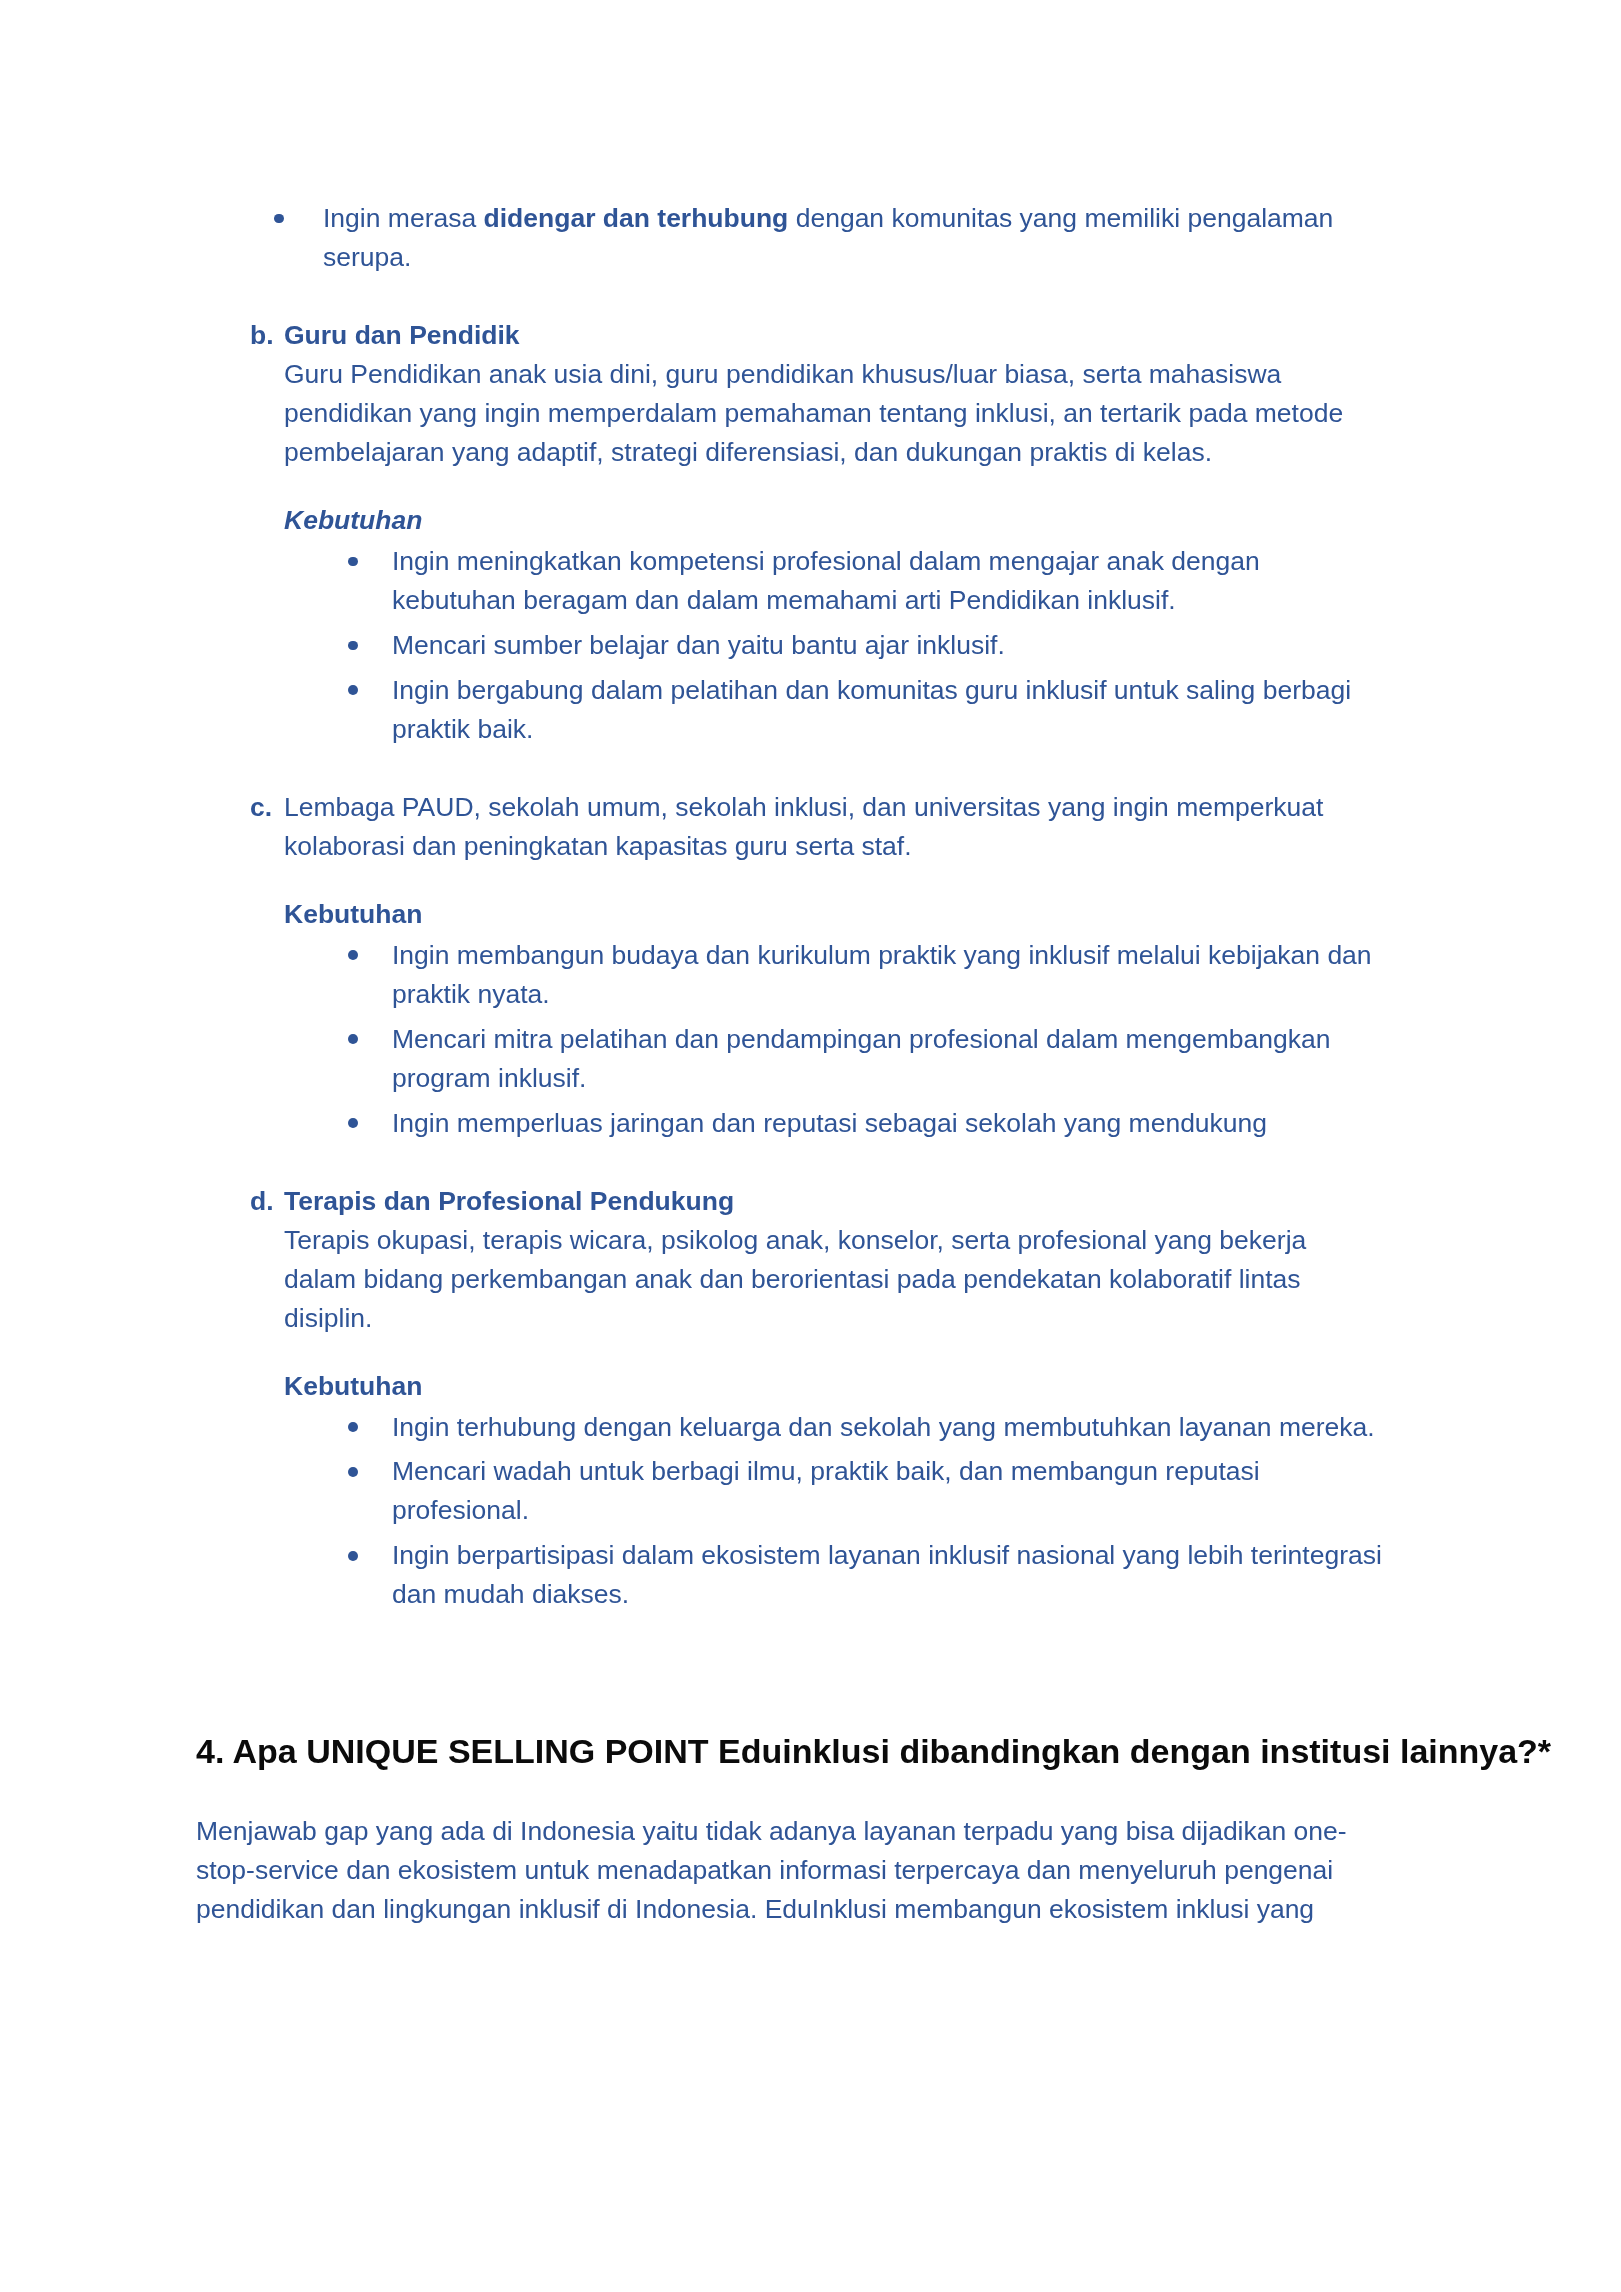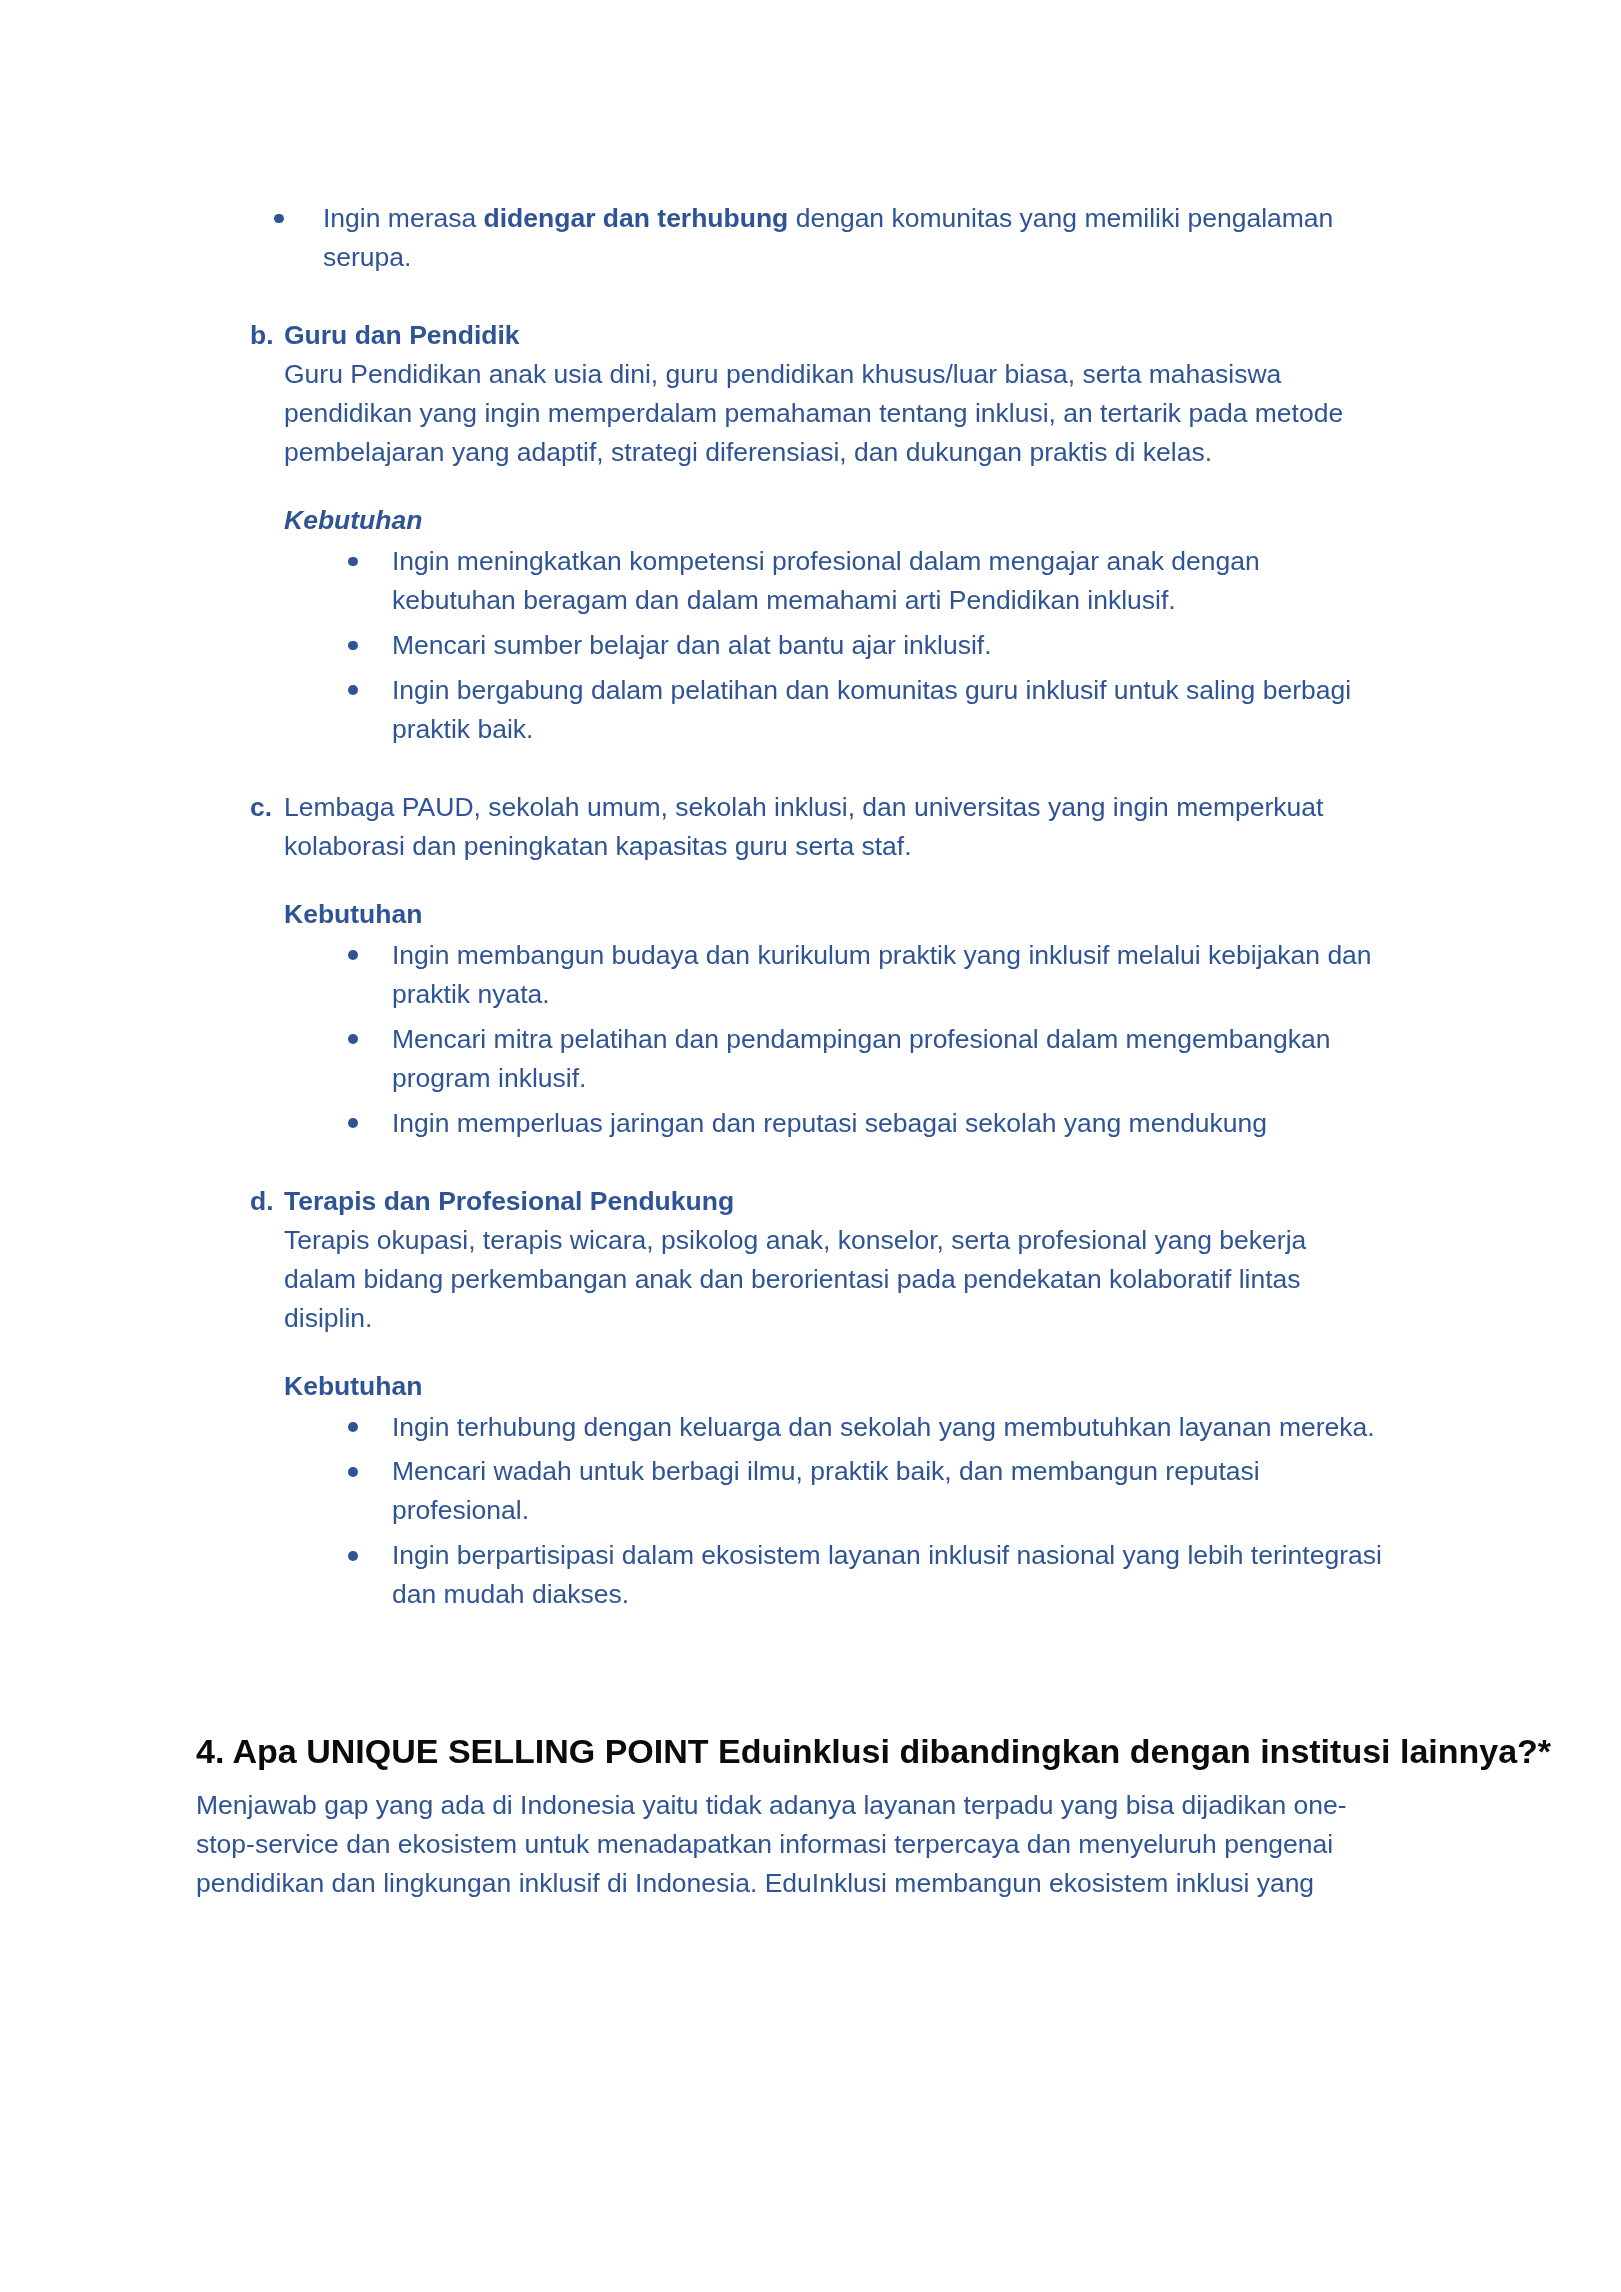--- a/index.html
+++ b/index.html
@@ -43,21 +43,21 @@
   .need { position: relative; padding-left: 108px; margin-bottom: 5.9px; }
   .need > .dot { left: 64px; }
 
   .q-heading {
     margin-top: 118px;
     color: #0b0b0b;
     font-weight: bold;
     font-size: 34px;
     white-space: nowrap;
   }
-  .answer { margin-top: 15px; }
+  .answer { margin-top: 41px; }
 </style>
 </head>
 <body>
 
 <div class="page">
 
   <div class="intro-bullet">
     <span class="dot"></span>
     <div class="line"><span>Ingin merasa </span><b>didengar dan terhubung</b><span> dengan komunitas yang memiliki pengalaman</span></div>
     <div class="line">serupa.</div>
@@ -74,21 +74,21 @@
         </div>
     <div class="keb italic">Kebutuhan</div>
     <ul class="needs">
           <li class="need">
             <span class="dot"></span>
             <div class="line">Ingin meningkatkan kompetensi profesional dalam mengajar anak dengan</div>
             <div class="line">kebutuhan beragam dan dalam memahami arti Pendidikan inklusif.</div>
           </li>
           <li class="need">
             <span class="dot"></span>
-            <div class="line">Mencari sumber belajar dan alat bantu ajar inklusif.</div>
+            <div class="line">Mencari sumber belajar dan yaitu bantu ajar inklusif.</div>
           </li>
           <li class="need">
             <span class="dot"></span>
             <div class="line">Ingin bergabung dalam pelatihan dan komunitas guru inklusif untuk saling berbagi</div>
             <div class="line">praktik baik.</div>
           </li>
         </ul>
   </div>
 
   <div class="section">

